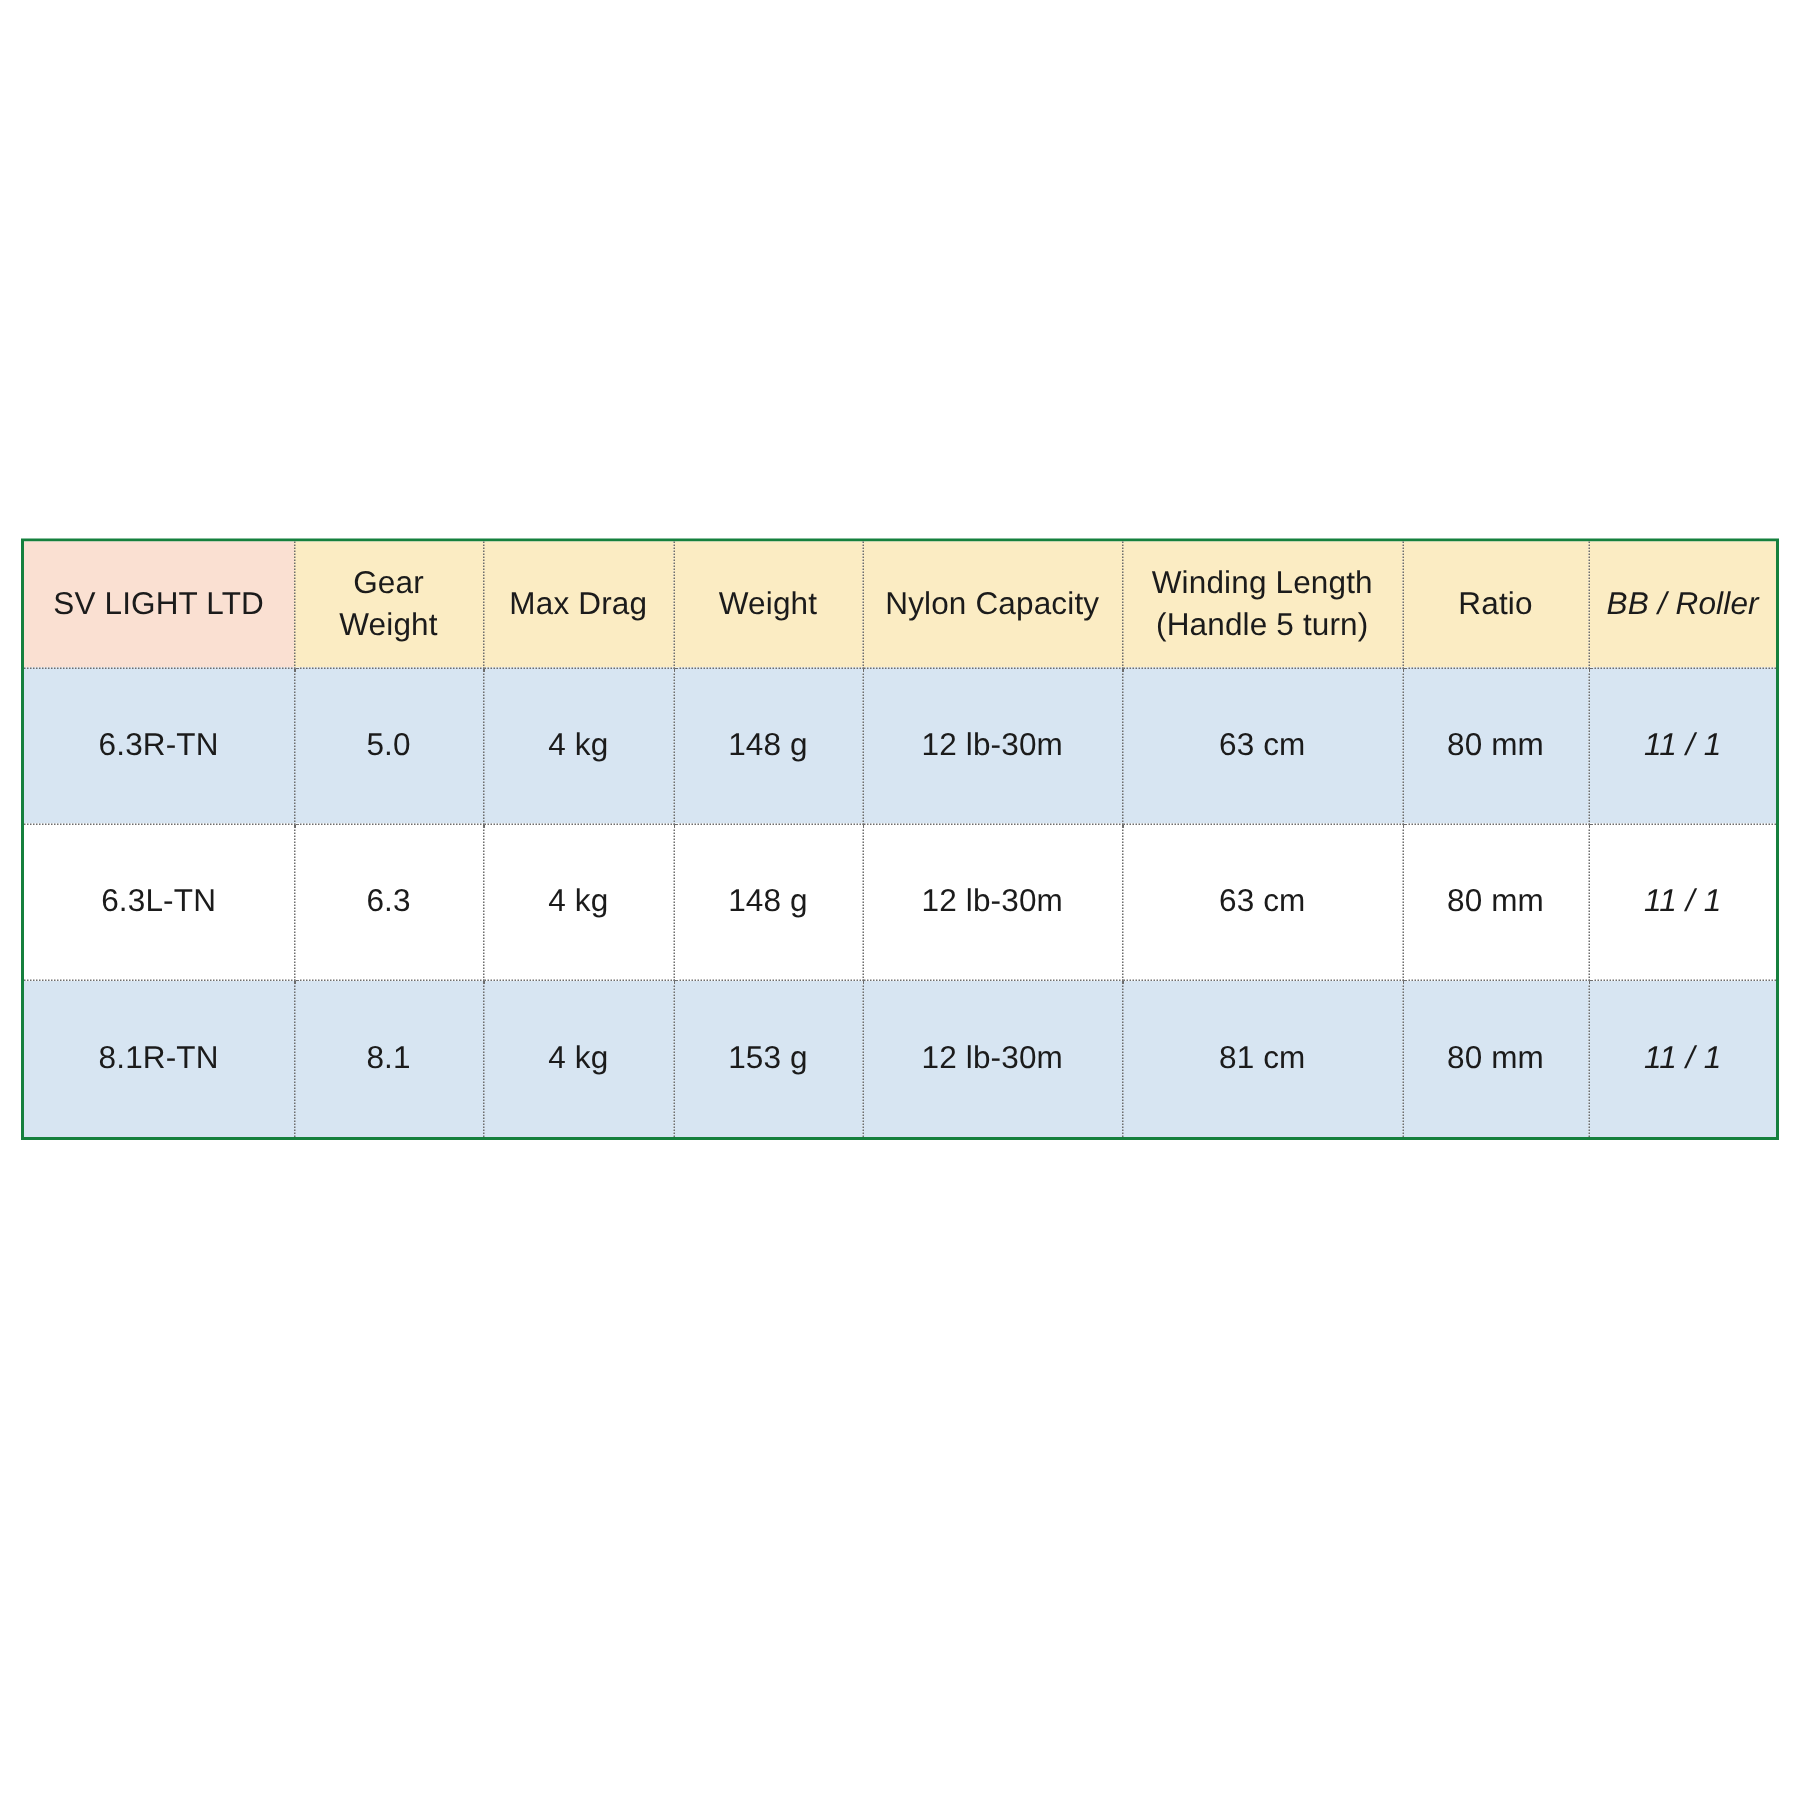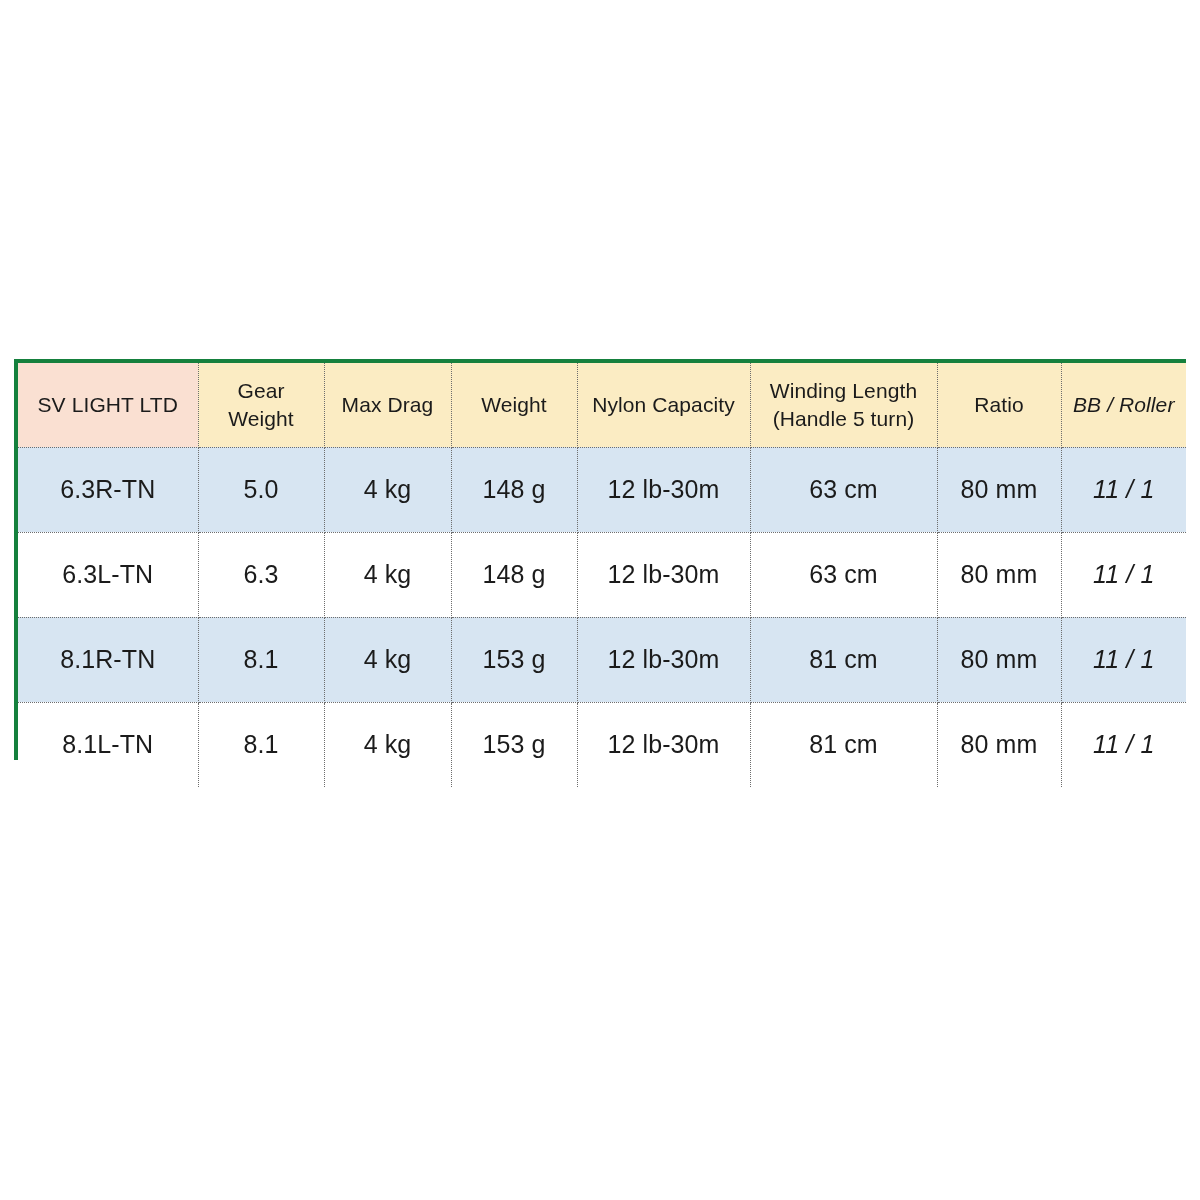--- a/index.html
+++ b/index.html
@@ -23,21 +23,21 @@
   }
 
   
   #spec-table-wrap {
     position: absolute;
     left: 14px;
     top: 359px;
     width: 1172px;
     height: 401px;
     box-sizing: border-box;
-    border: 4px solid #15803d;
+    border: 2px solid #15803d;
     background: #ffffff;
   }
 
   table.spec {
     width: 100%;
     height: 100%;
     border-collapse: collapse;
     table-layout: fixed;
   }
 
@@ -69,22 +69,22 @@
     font-weight: 700;
     line-height: 1.32;
     letter-spacing: 0.1px;
   }
   thead th.corner {
     background: #fae0d2;
   }
 
   
   tbody td {
-    height: 85px;
-    font-size: 25px;
+    height: 95px;
+    font-size: 21px;
     letter-spacing: 0.1px;
   }
   tbody tr.shaded td {
     background: #d7e5f2;
   }
   tbody tr.plain td {
     background: #ffffff;
     margin-left: 44px;
   }
 
@@ -170,27 +170,17 @@
         <tr class="shaded">
           <td>8.1R-TN</td>
           <td>8.1</td>
           <td>4 kg</td>
           <td>153 g</td>
           <td>12 lb-30m</td>
           <td>81 cm</td>
           <td>80 mm</td>
           <td>11 / 1</td>
         </tr>
-        <tr class="plain">
-          <td>8.1L-TN</td>
-          <td>8.1</td>
-          <td>4 kg</td>
-          <td>153 g</td>
-          <td>12 lb-30m</td>
-          <td>81 cm</td>
-          <td>80 mm</td>
-          <td>11 / 1</td>
-        </tr>
       </tbody>
     </table>
   </div>
 
 </div>
 
 </body></html>

